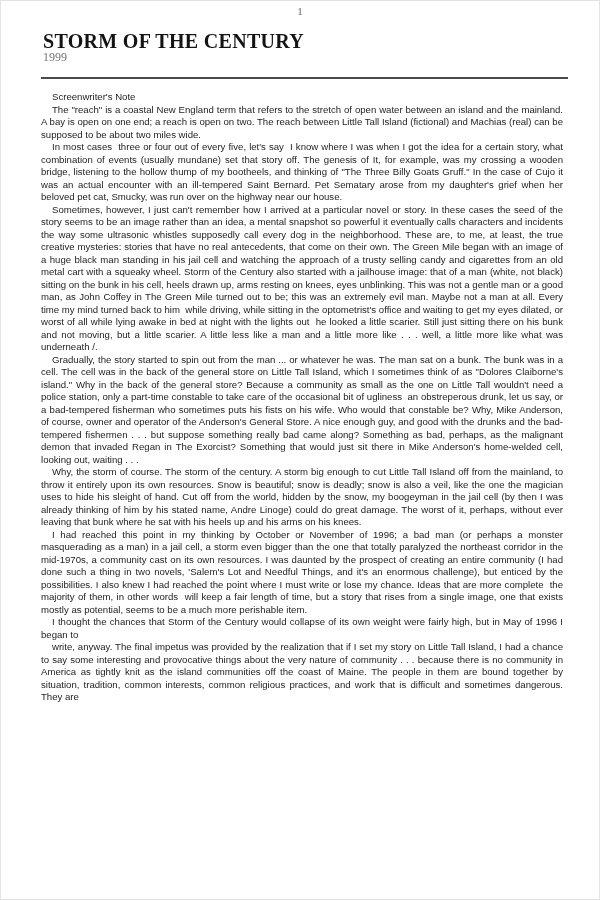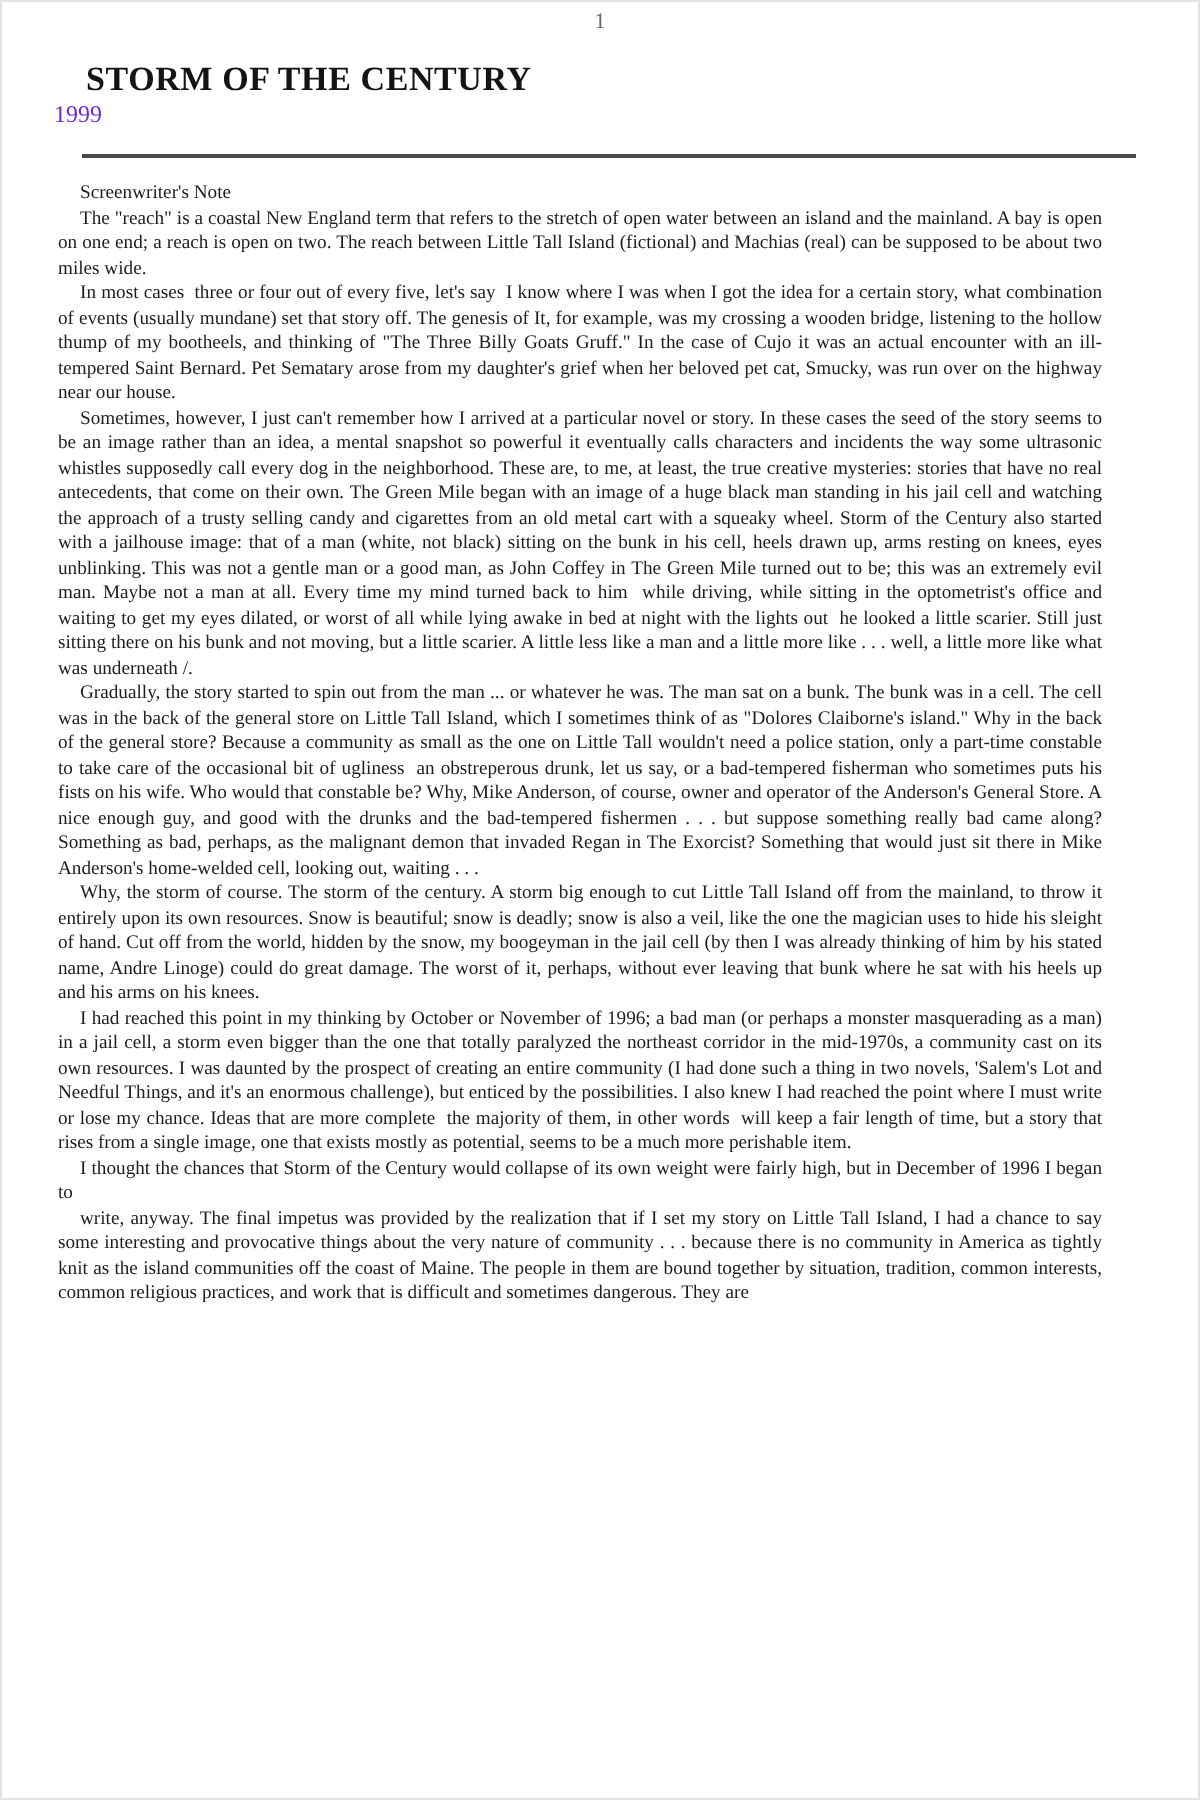--- a/index.html
+++ b/index.html
@@ -25,47 +25,47 @@
     font-family: "Liberation Serif", serif;
     font-size: 11px;
     color: #666666;
   }
   .doc-title {
     position: absolute;
     top: 29px;
     left: 42px;
     font-family: "Liberation Serif", serif;
     font-weight: bold;
-    font-size: 17px;
+    font-size: 20px;
     letter-spacing: 0.3px;
     color: #141414;
     margin: 0;
   }
   .doc-year {
     position: absolute;
     top: 49px;
-    left: 26px;
+    left: 42px;
     font-family: "Liberation Serif", serif;
     font-size: 12px;
-    color: #6d28d9;
+    color: #737373;
   }
   .header-rule {
     position: absolute;
     top: 76px;
     left: 40px;
     width: 527px;
     height: 2px;
     background: #4a4a4a;
   }
   .body-text {
     position: absolute;
     top: 90px;
-    left: 28px;
+    left: 40px;
     width: 522px;
-    font-family: Liberation Serif, serif;
+    font-family: Liberation Sans, sans-serif;
     font-size: 9.6px;
     line-height: 12.5px;
     color: #1d1d1d;
     text-align: justify;
   }
   .body-text p {
     margin: 0;
     padding: 0;
     text-indent: 11px;
   }
@@ -84,17 +84,17 @@
   <div class="header-rule"></div>
 
   <div class="body-text">
     <p>Screenwriter's Note</p>
     <p>The "reach" is a coastal New England term that refers to the stretch of open water between an island and the mainland. A bay is open on one end; a reach is open on two. The reach between Little Tall Island (fictional) and Machias (real) can be supposed to be about two miles wide.</p>
     <p>In most cases&nbsp; three or four out of every five, let's say&nbsp; I know where I was when I got the idea for a certain story, what combination of events (usually mundane) set that story off. The genesis of It, for example, was my crossing a wooden bridge, listening to the hollow thump of my bootheels, and thinking of "The Three Billy Goats Gruff." In the case of Cujo it was an actual encounter with an ill-tempered Saint Bernard. Pet Sematary arose from my daughter's grief when her beloved pet cat, Smucky, was run over on the highway near our house.</p>
     <p>Sometimes, however, I just can't remember how I arrived at a particular novel or story. In these cases the seed of the story seems to be an image rather than an idea, a mental snapshot so powerful it eventually calls characters and incidents the way some ultrasonic whistles supposedly call every dog in the neighborhood. These are, to me, at least, the true creative mysteries: stories that have no real antecedents, that come on their own. The Green Mile began with an image of a huge black man standing in his jail cell and watching the approach of a trusty selling candy and cigarettes from an old metal cart with a squeaky wheel. Storm of the Century also started with a jailhouse image: that of a man (white, not black) sitting on the bunk in his cell, heels drawn up, arms resting on knees, eyes unblinking. This was not a gentle man or a good man, as John Coffey in The Green Mile turned out to be; this was an extremely evil man. Maybe not a man at all. Every time my mind turned back to him&nbsp; while driving, while sitting in the optometrist's office and waiting to get my eyes dilated, or worst of all while lying awake in bed at night with the lights out&nbsp; he looked a little scarier. Still just sitting there on his bunk and not moving, but a little scarier. A little less like a man and a little more like . . . well, a little more like what was underneath /.</p>
     <p>Gradually, the story started to spin out from the man ... or whatever he was. The man sat on a bunk. The bunk was in a cell. The cell was in the back of the general store on Little Tall Island, which I sometimes think of as "Dolores Claiborne's island." Why in the back of the general store? Because a community as small as the one on Little Tall wouldn't need a police station, only a part-time constable to take care of the occasional bit of ugliness&nbsp; an obstreperous drunk, let us say, or a bad-tempered fisherman who sometimes puts his fists on his wife. Who would that constable be? Why, Mike Anderson, of course, owner and operator of the Anderson's General Store. A nice enough guy, and good with the drunks and the bad-tempered fishermen . . . but suppose something really bad came along? Something as bad, perhaps, as the malignant demon that invaded Regan in The Exorcist? Something that would just sit there in Mike Anderson's home-welded cell, looking out, waiting . . .</p>
     <p>Why, the storm of course. The storm of the century. A storm big enough to cut Little Tall Island off from the mainland, to throw it entirely upon its own resources. Snow is beautiful; snow is deadly; snow is also a veil, like the one the magician uses to hide his sleight of hand. Cut off from the world, hidden by the snow, my boogeyman in the jail cell (by then I was already thinking of him by his stated name, Andre Linoge) could do great damage. The worst of it, perhaps, without ever leaving that bunk where he sat with his heels up and his arms on his knees.</p>
     <p>I had reached this point in my thinking by October or November of 1996; a bad man (or perhaps a monster masquerading as a man) in a jail cell, a storm even bigger than the one that totally paralyzed the northeast corridor in the mid-1970s, a community cast on its own resources. I was daunted by the prospect of creating an entire community (I had done such a thing in two novels, 'Salem's Lot and Needful Things, and it's an enormous challenge), but enticed by the possibilities. I also knew I had reached the point where I must write or lose my chance. Ideas that are more complete&nbsp; the majority of them, in other words&nbsp; will keep a fair length of time, but a story that rises from a single image, one that exists mostly as potential, seems to be a much more perishable item.</p>
-    <p>I thought the chances that Storm of the Century would collapse of its own weight were fairly high, but in December of 1996 I began to</p>
+    <p>I thought the chances that Storm of the Century would collapse of its own weight were fairly high, but in May of 1996 I began to</p>
     <p>write, anyway. The final impetus was provided by the realization that if I set my story on Little Tall Island, I had a chance to say some interesting and provocative things about the very nature of community . . . because there is no community in America as tightly knit as the island communities off the coast of Maine. The people in them are bound together by situation, tradition, common interests, common religious practices, and work that is difficult and sometimes dangerous. They are</p>
   </div>
 
 </div>
 
 </body></html>

